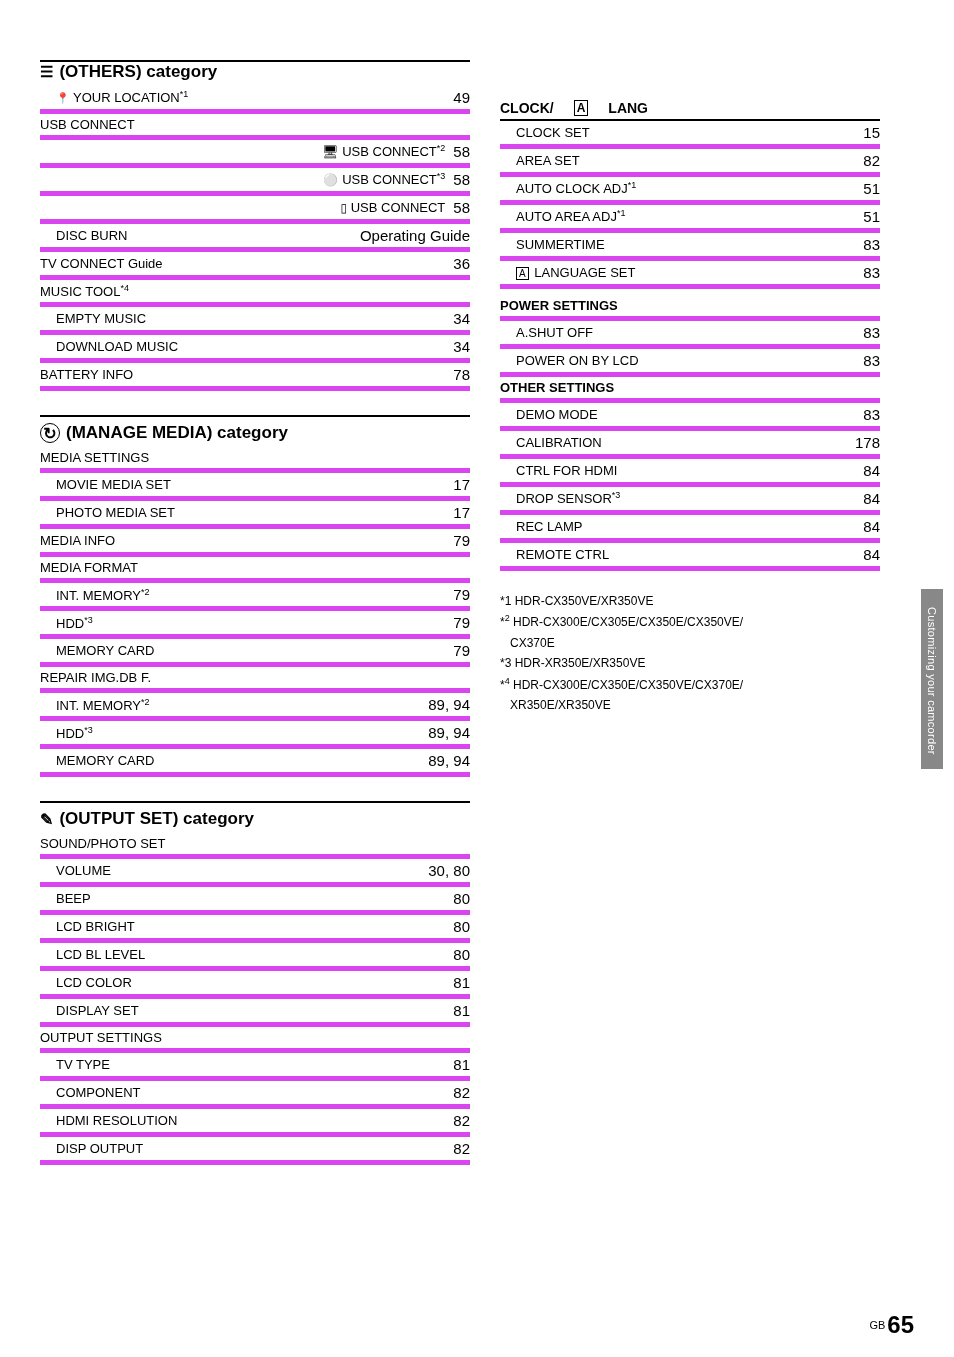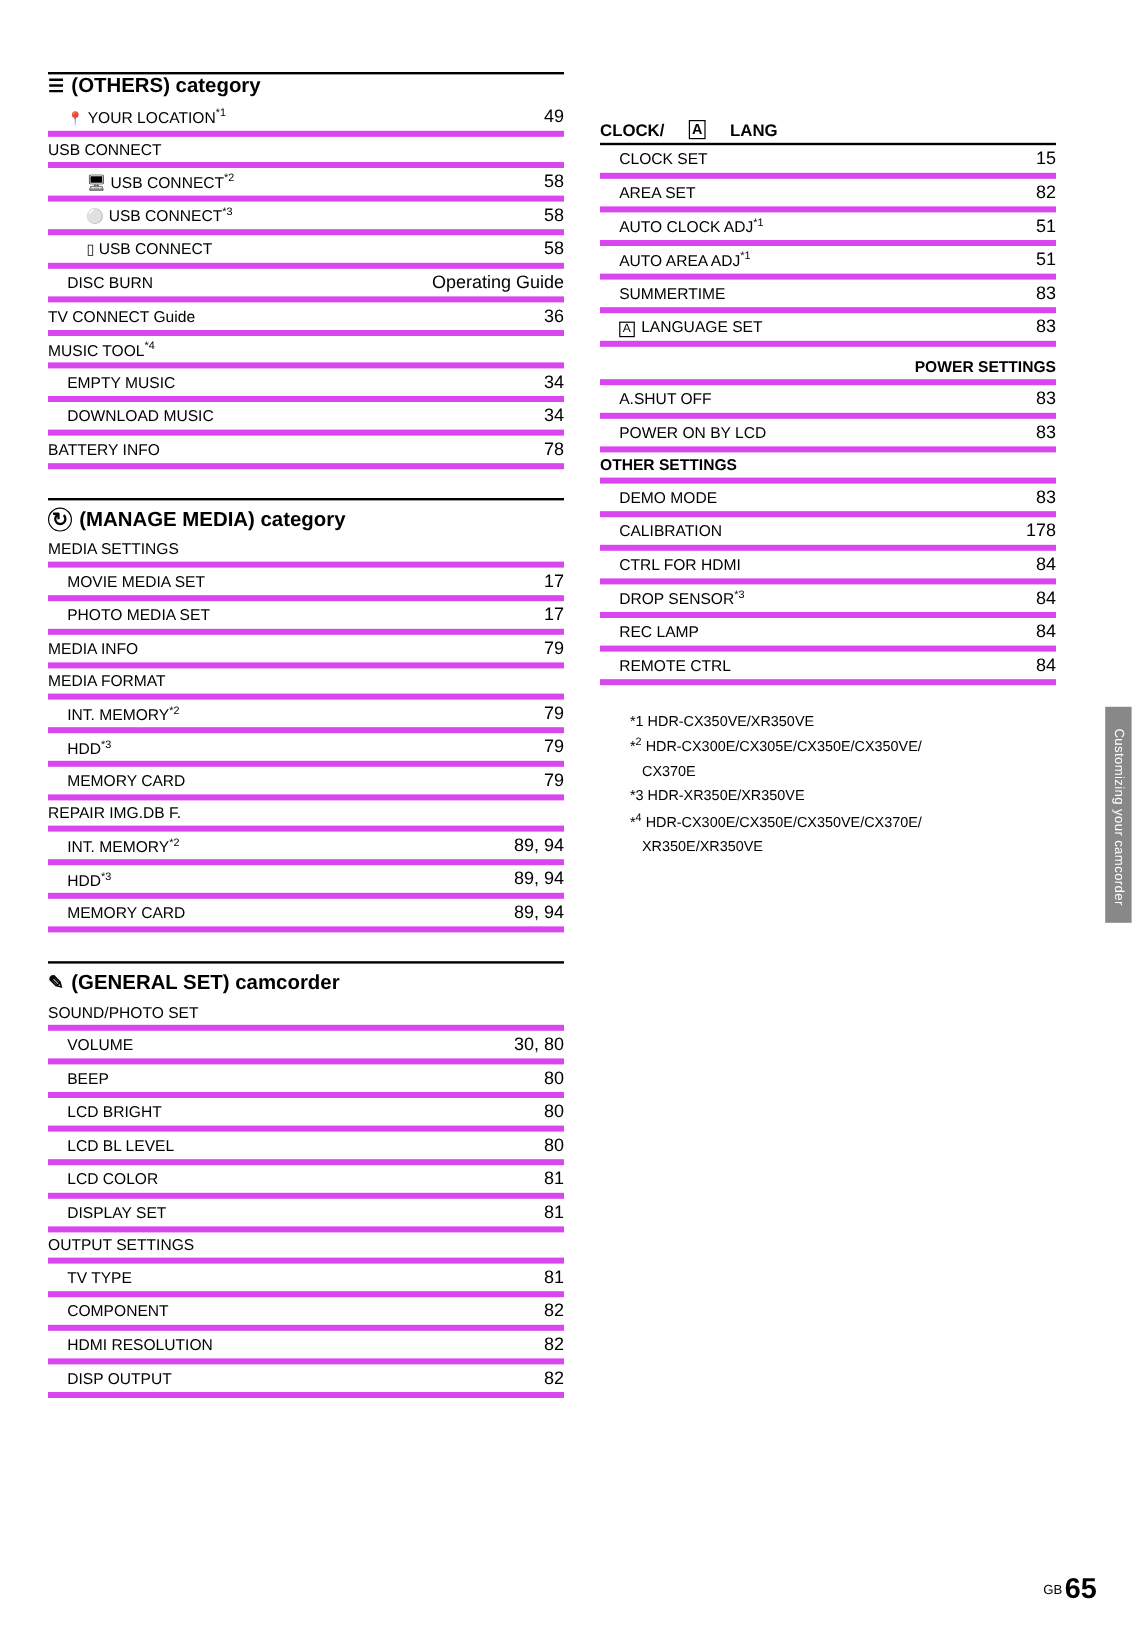--- a/index.html
+++ b/index.html
@@ -56,39 +56,38 @@
       font-size: 13px;
     }
     .entry-value {
       font-size: 15px;
       white-space: nowrap;
       margin-left: 8px;
     }
 
     
     .indent1 { padding-left: 16px; }
-    .indent2 { padding-left: 32px; }
+    .indent2 { padding-left: 32px; justify-content: flex-end; }
 
     
     .clock-header {
       font-size: 14px;
       font-weight: bold;
       border-bottom: 2px solid #000;
       padding-bottom: 3px;
       margin-bottom: 0;
       display: flex;
       align-items: center;
       gap: 20px;
     }
 
     .footnotes {
       margin-top: 20px;
       font-size: 12px;
       line-height: 1.7;
-      margin-left: 25px;
     }
 
     
     sup {
       font-size: 9px;
     }
 
     .border-top-section {
       border-top: 2px solid #000;
     }
@@ -229,21 +228,21 @@
       <span class="entry-value">89, 94</span>
     </div>
 
     <div class="entry indent1">
       <span class="entry-label">MEMORY CARD</span>
       <span class="entry-value">89, 94</span>
     </div>
 
     <div class="section-title" style="margin-top: 24px; border-top: 2px solid #000; padding-top: 6px;">
       <span class="icon" style="font-size:16px;">✎</span>
-      <span>(GENERAL SET) camcorder</span>
+      <span>(OUTPUT SET) category</span>
     </div>
 
     <div class="entry">
       <span class="entry-label">SOUND/PHOTO SET</span>
     </div>
 
     <div class="entry indent1">
       <span class="entry-label">VOLUME</span>
       <span class="entry-value">30, 80</span>
     </div>
@@ -333,21 +332,21 @@
     </div>
 
     <div class="entry indent1">
       <span class="entry-label">
         <span style="border:1px solid #000; padding: 0 2px; font-size:10px; margin-right:2px;">A</span>
         LANGUAGE SET
       </span>
       <span class="entry-value">83</span>
     </div>
 
-    <div class="entry" style="margin-top: 6px; font-weight: bold; justify-content: flex-end;">
+    <div class="entry" style="margin-top: 6px; font-weight: bold;">
       <span class="entry-label">POWER SETTINGS</span>
     </div>
 
     <div class="entry indent1">
       <span class="entry-label">A.SHUT OFF</span>
       <span class="entry-value">83</span>
     </div>
 
     <div class="entry indent1">
       <span class="entry-label">POWER ON BY LCD</span>

